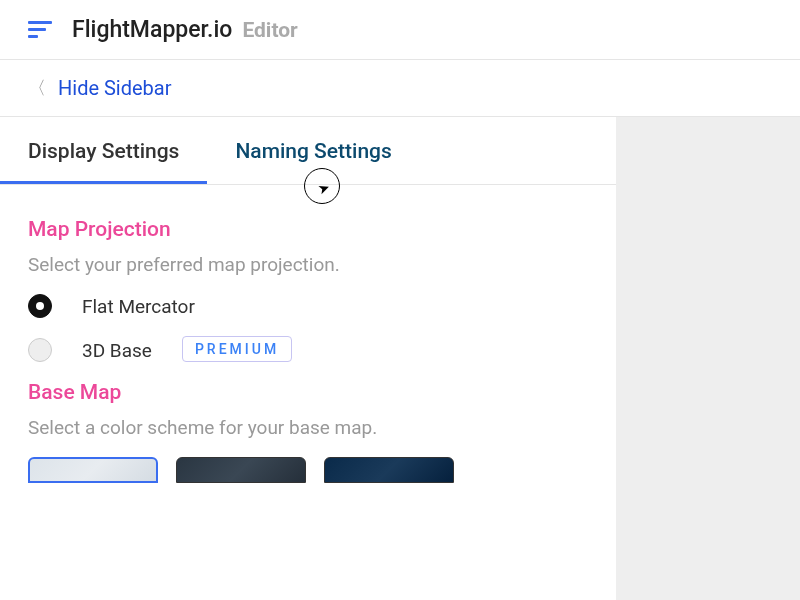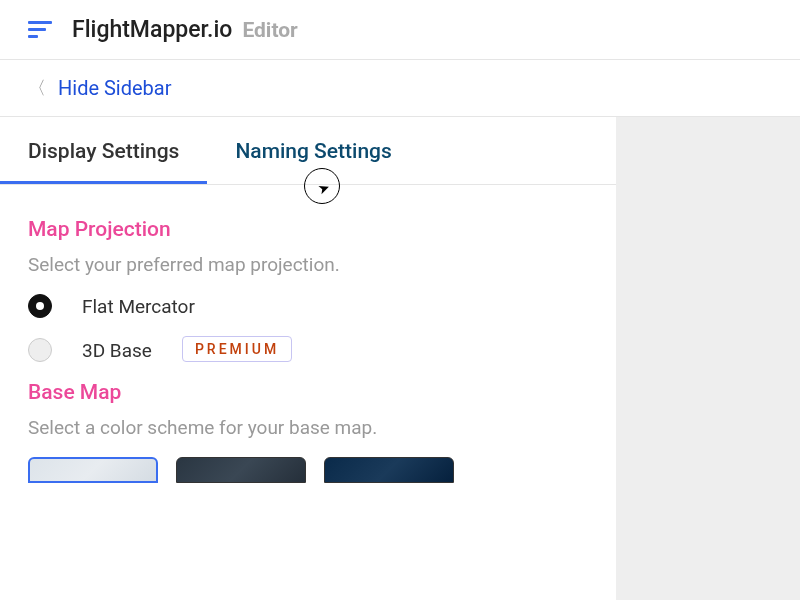--- a/index.html
+++ b/index.html
@@ -136,21 +136,21 @@
       border-radius: 50%;
       background: #fff;
       transform: translate(-50%, -50%);
     }
     .radio-label {
       font-size: 19px;
       color: #333;
     }
     .premium-badge {
       border: 1.5px solid #c7c5f2;
-      color: #c2410c;
+      color: #3b82f6;
       font-size: 14px;
       letter-spacing: 3px;
       padding: 4px 12px;
       border-radius: 4px;
       font-weight: 500;
     }
     .basemap-row {
       display: flex;
       gap: 18px;
       margin-top: 6px;

